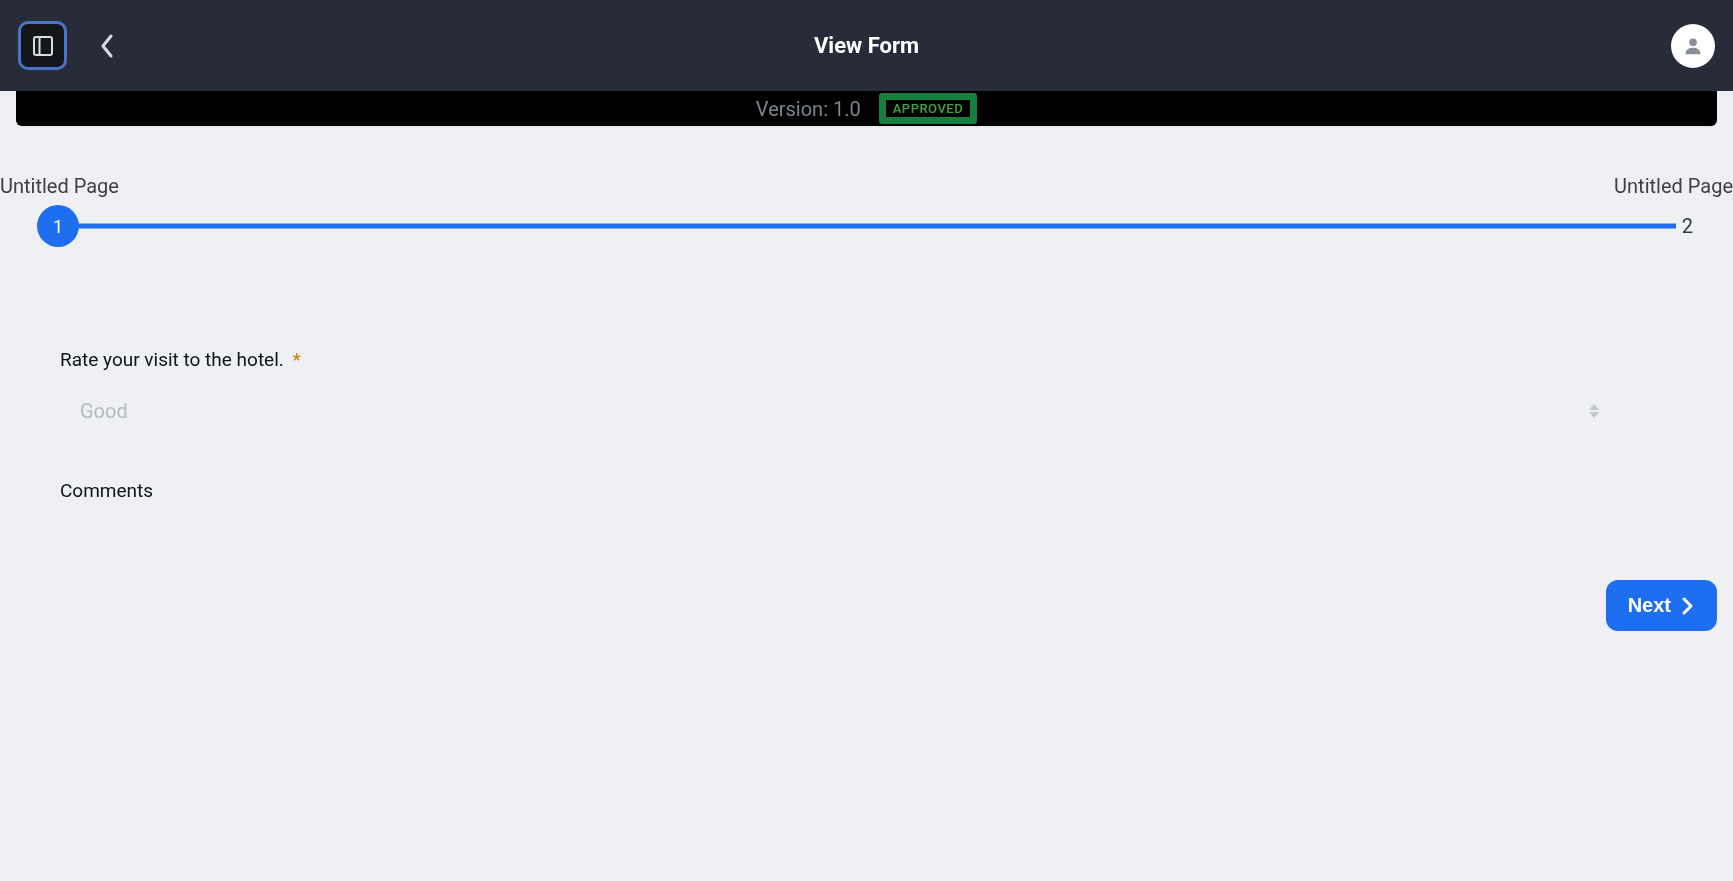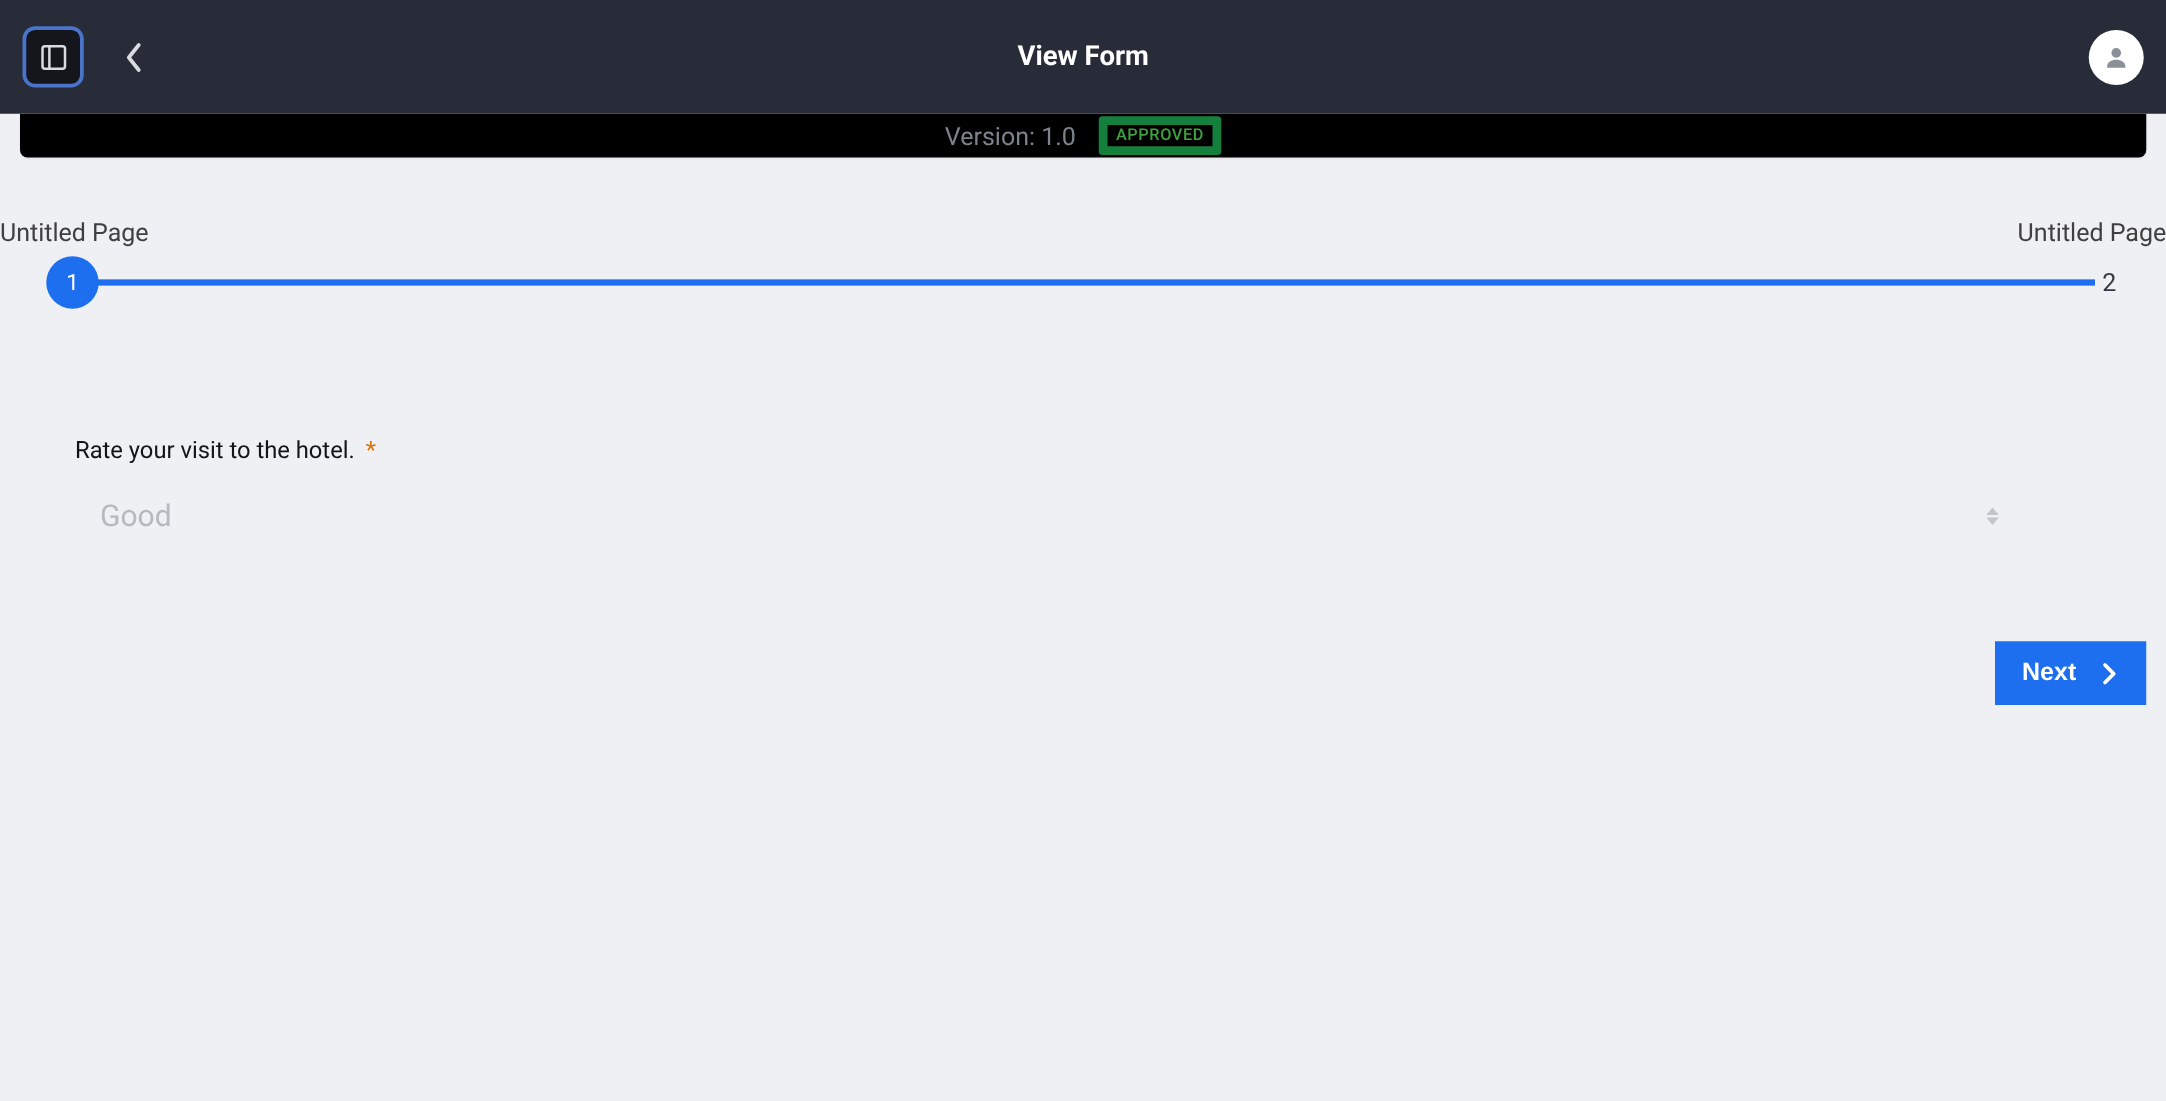--- a/index.html
+++ b/index.html
@@ -147,21 +147,21 @@
     font-weight: 400;
     color: #111419;
     margin-bottom: 20px;
   }
   .required-star { color: #d9730a; margin-left: 4px; }
 
   .select-wrap {
     position: relative;
   }
   .select-value {
-    font-size: 24px;
+    font-size: 20px;
     color: #b5b9c0;
     padding: 8px 20px;
     width: 100%;
     cursor: pointer;
   }
   .select-caret {
     position: absolute;
     right: 72px;
     top: 50%;
     transform: translateY(-50%);
@@ -188,27 +188,27 @@
 
   
   .footer {
     display: flex;
     justify-content: flex-end;
     padding: 0 16px 20px 16px;
   }
   .next-btn {
     background: #1e6ef0;
     color: #fff;
-    border-radius: 0;
+    border-radius: 12px;
     padding: 14px 22px;
     font-size: 20px;
     font-weight: 600;
     display: flex;
     align-items: center;
-    gap: 20px;
+    gap: 10px;
     cursor: pointer;
     border: none;
   }
 </style>
 </head>
 <body>
 
 <div class="header">
   <div class="panel-toggle">
     <svg width="24" height="24" viewBox="0 0 24 24">
@@ -265,20 +265,21 @@
           <polygon points="7,1 12,7 2,7" fill="#c1c5cc"></polygon>
         </svg>
         <svg width="14" height="8" viewBox="0 0 14 8">
           <polygon points="2,1 12,1 7,7" fill="#c1c5cc"></polygon>
         </svg>
       </div>
     </div>
   </div>
 
   <div class="field-block">
+    <div class="field-label">Comments</div>
   </div>
 
 </div>
 
 <div class="footer">
   <button class="next-btn">
     <span>Next</span>
     <svg width="14" height="20" viewBox="0 0 14 20">
       <polyline points="3,3 10,10 3,17" fill="none" stroke="#ffffff" stroke-width="3" stroke-linecap="round" stroke-linejoin="round"></polyline>
     </svg>

